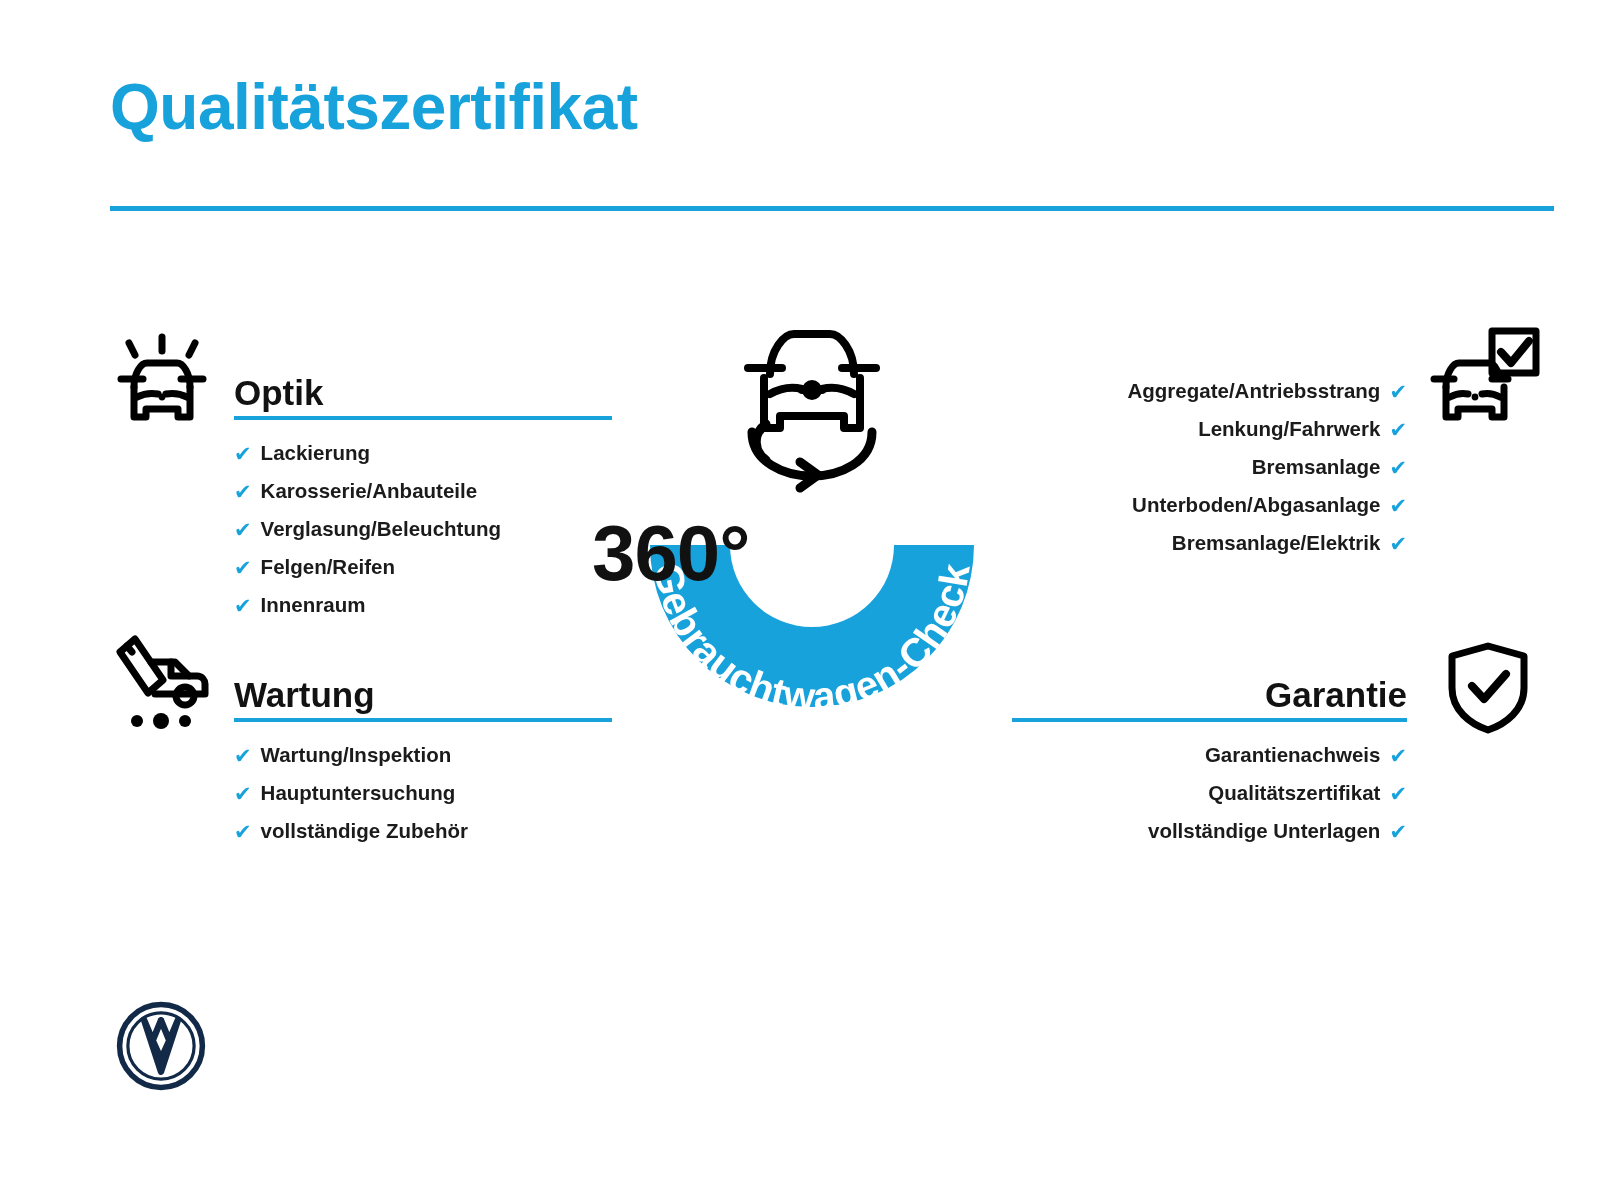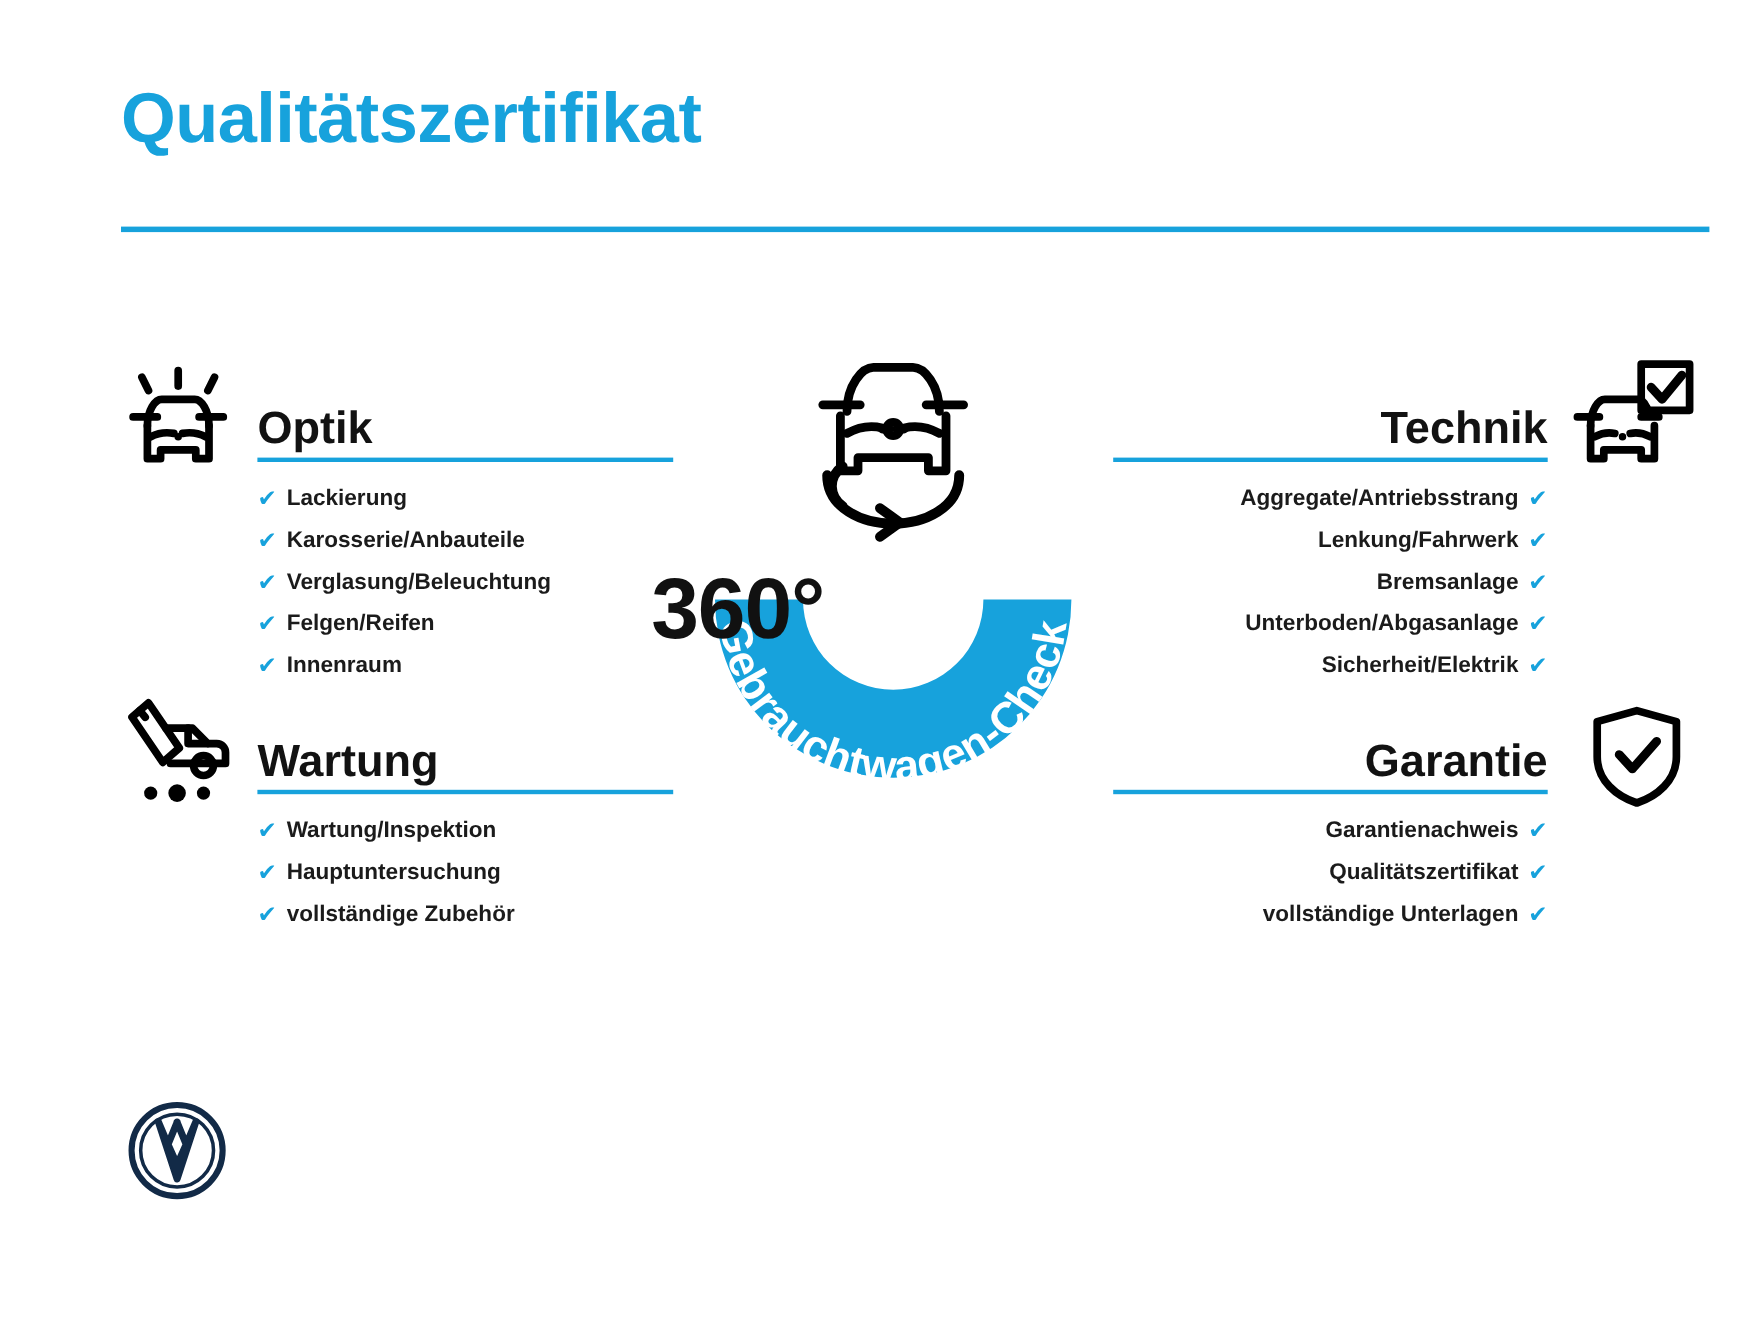--- a/index.html
+++ b/index.html
@@ -24,21 +24,21 @@
     background:#17A2DC;
   }
 
   
   .section{position:absolute;}
   .sec-head{
     position:relative;height:62px;
   }
   .sec-title{
     position:absolute;bottom:10px;
-    font-size:41px;font-weight:700;color:#121212;
+    font-size:35px;font-weight:700;color:#121212;
     line-height:1;white-space:nowrap;
   }
   .sec-rule{
     position:absolute;bottom:0;height:4px;background:#17A2DC;
   }
   .sec-list{
     list-style:none;margin:0;padding:0;
   }
   .sec-list li{
     font-size:20.5px;font-weight:600;color:#1b1b1b;
@@ -191,43 +191,39 @@
       <path d="M16 62 C16 48 23 38 29 38 h30 c4 0 8 5 10 13"></path>
       <path d="M4 54 h20"></path>
         <path d="M62 54 h16"></path>
       <path d="M20 72 q9 -5 18 -3"></path>
         <path d="M70 72 q-9 -5 -18 -3"></path>
       <circle cx="45" cy="72" r="3.4" fill="#000" stroke="none"></circle>
     </svg>
   </div>
 
   <div class="section right" id="sec-technik">
-    <div class="sec-head">
-      <div class="sec-title">Technik</div>
-      <div class="sec-rule"></div>
-    </div>
     <ul class="sec-list">
       <li>
         <span>Aggregate/Antriebsstrang</span>
         <span class="chk">✔</span>
       </li>
       <li>
         <span>Lenkung/Fahrwerk</span>
         <span class="chk">✔</span>
       </li>
       <li>
         <span>Bremsanlage</span>
         <span class="chk">✔</span>
       </li>
       <li>
         <span>Unterboden/Abgasanlage</span>
         <span class="chk">✔</span>
       </li>
       <li>
-        <span>Sicherheit/Elektrik</span>
+        <span>Bremsanlage/Elektrik</span>
         <span class="chk">✔</span>
       </li>
     </ul>
   </div>
 
   <div class="sec-icon" id="icon-garantie">
     <svg viewBox="0 0 88 95" width="88" height="95" fill="none" stroke="#000" stroke-width="7" stroke-linecap="round" stroke-linejoin="round">
       <path d="M44 6 L80 16 V48 C80 70 62 84 44 90 C26 84 8 70 8 48 V16 Z"></path>
       <path d="M28 46 l12 13 l22 -25" stroke-width="8"></path>
     </svg>

